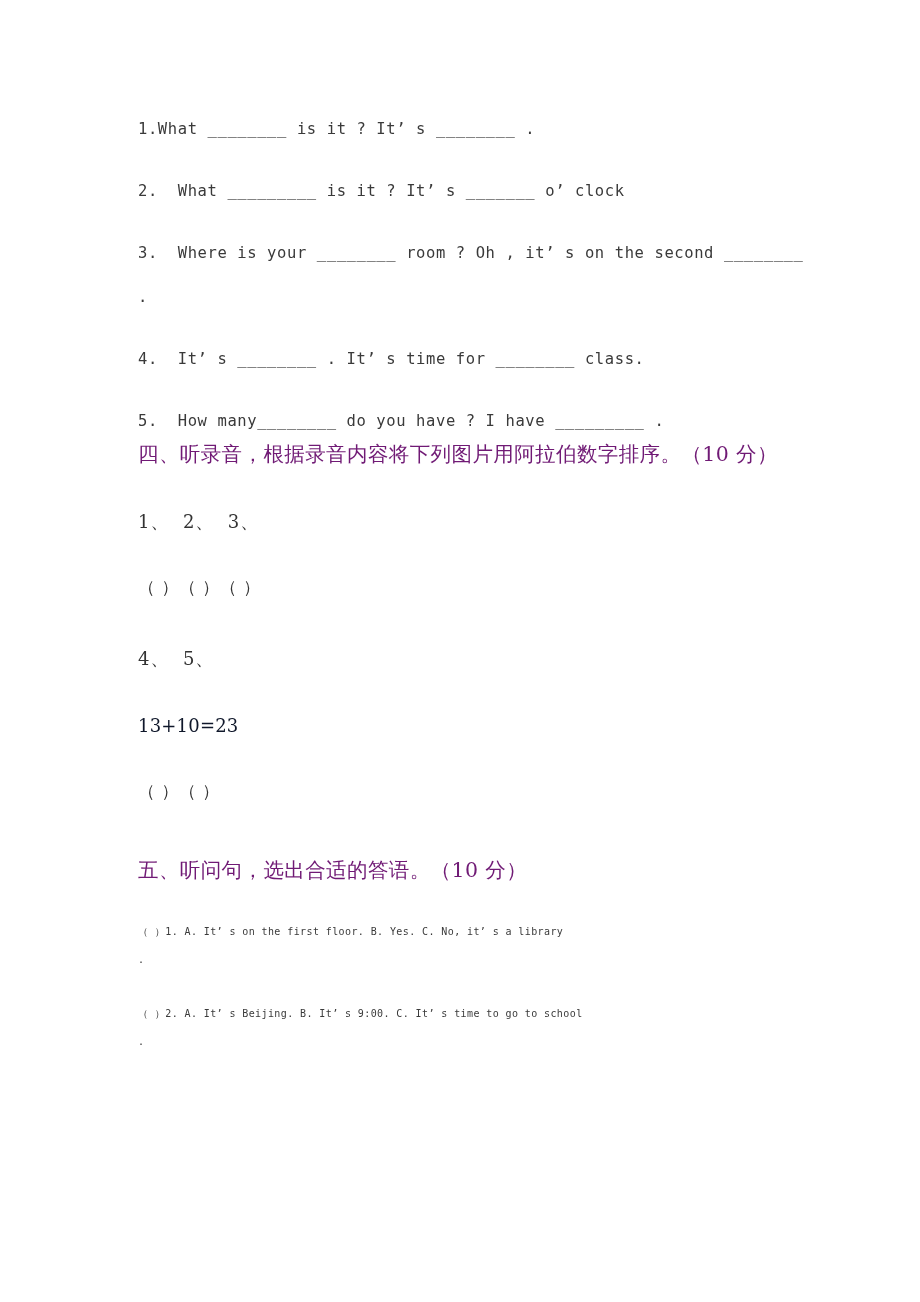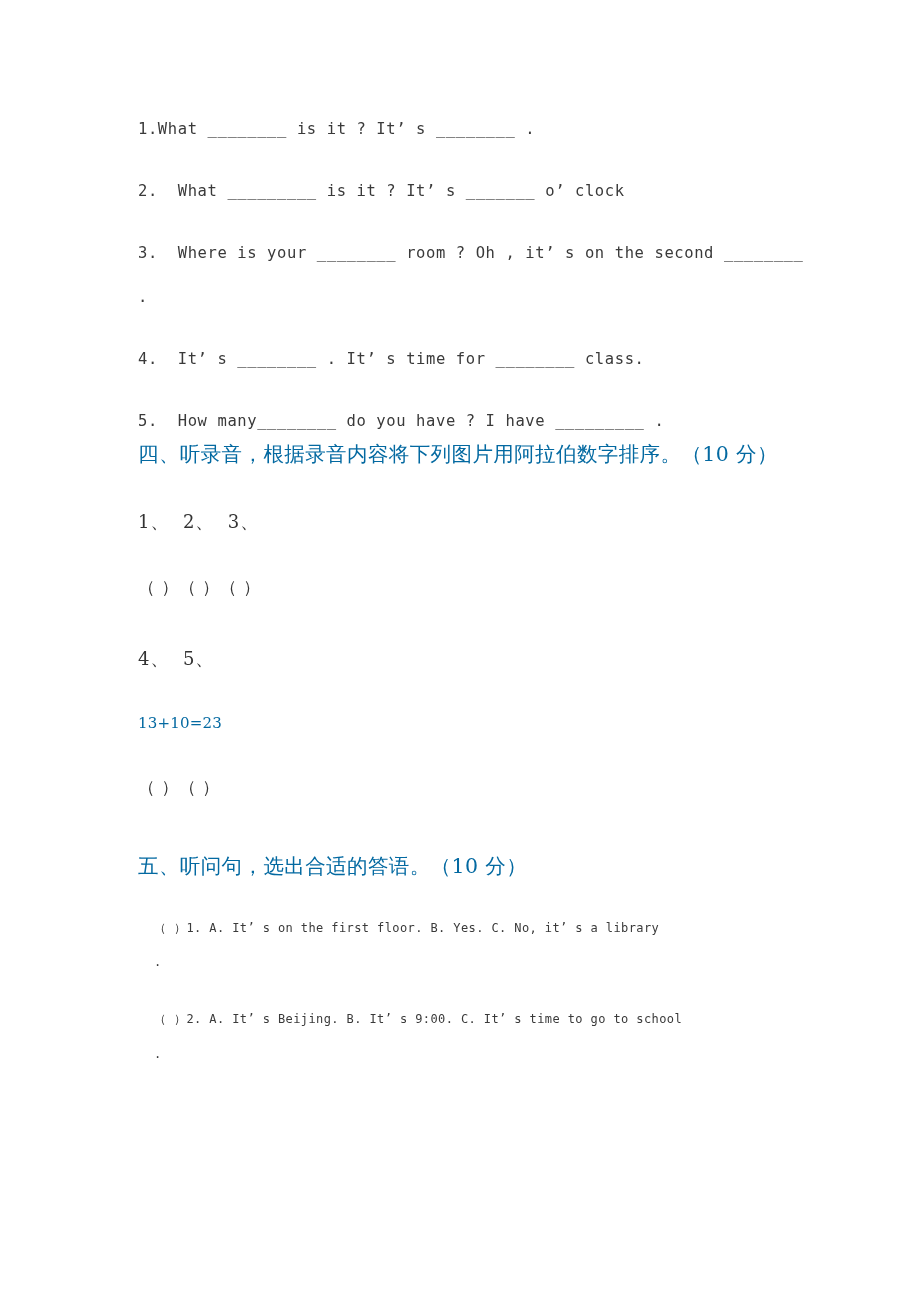--- a/index.html
+++ b/index.html
@@ -45,21 +45,21 @@
     white-space: pre-wrap;
     word-break: break-word;
   }
   .en-line:last-child { margin-bottom: 8px; }
 
   
   .cn-heading {
     font-family: "DejaVu Serif", "Liberation Serif", serif;
     font-size: 20.5px;
     line-height: 1.4;
-    color: #0369a1;
+    color: #701a75;
     letter-spacing: 0.4px;
     margin: 0 0 40px 0;
     white-space: pre-wrap;
   }
 
   
   .ordinal-row {
     font-family: "DejaVu Serif", "Liberation Serif", serif;
     font-size: 18px;
     line-height: 1.4;
@@ -76,35 +76,35 @@
     line-height: 1.4;
     color: #333333;
     letter-spacing: 0.5px;
     margin: 0 0 42px 0;
     white-space: pre-wrap;
   }
 
   
   .equation-line {
     font-family: "DejaVu Serif", "Liberation Serif", serif;
-    font-size: 15px;
+    font-size: 18px;
     line-height: 1.4;
-    color: #0369a1;
+    color: #0f172a;
     letter-spacing: 0.2px;
     margin: 10px 0 42px 0;
   }
 
   
   .choice-line {
     font-family: "DejaVu Sans Mono", "Liberation Mono", monospace;
-    font-size: 12px;
+    font-size: 10px;
     line-height: 1.42;
     color: #3a3a3a;
     letter-spacing: 0.4px;
-    margin: 0 0 40px 16px;
+    margin: 0 0 40px 0;
     white-space: pre-wrap;
     word-break: break-word;
   }
 
   
   .gap-lg { margin-bottom: 46px; }
   .gap-xl { margin-bottom: 52px; }
 </style>
 </head>
 <body>

